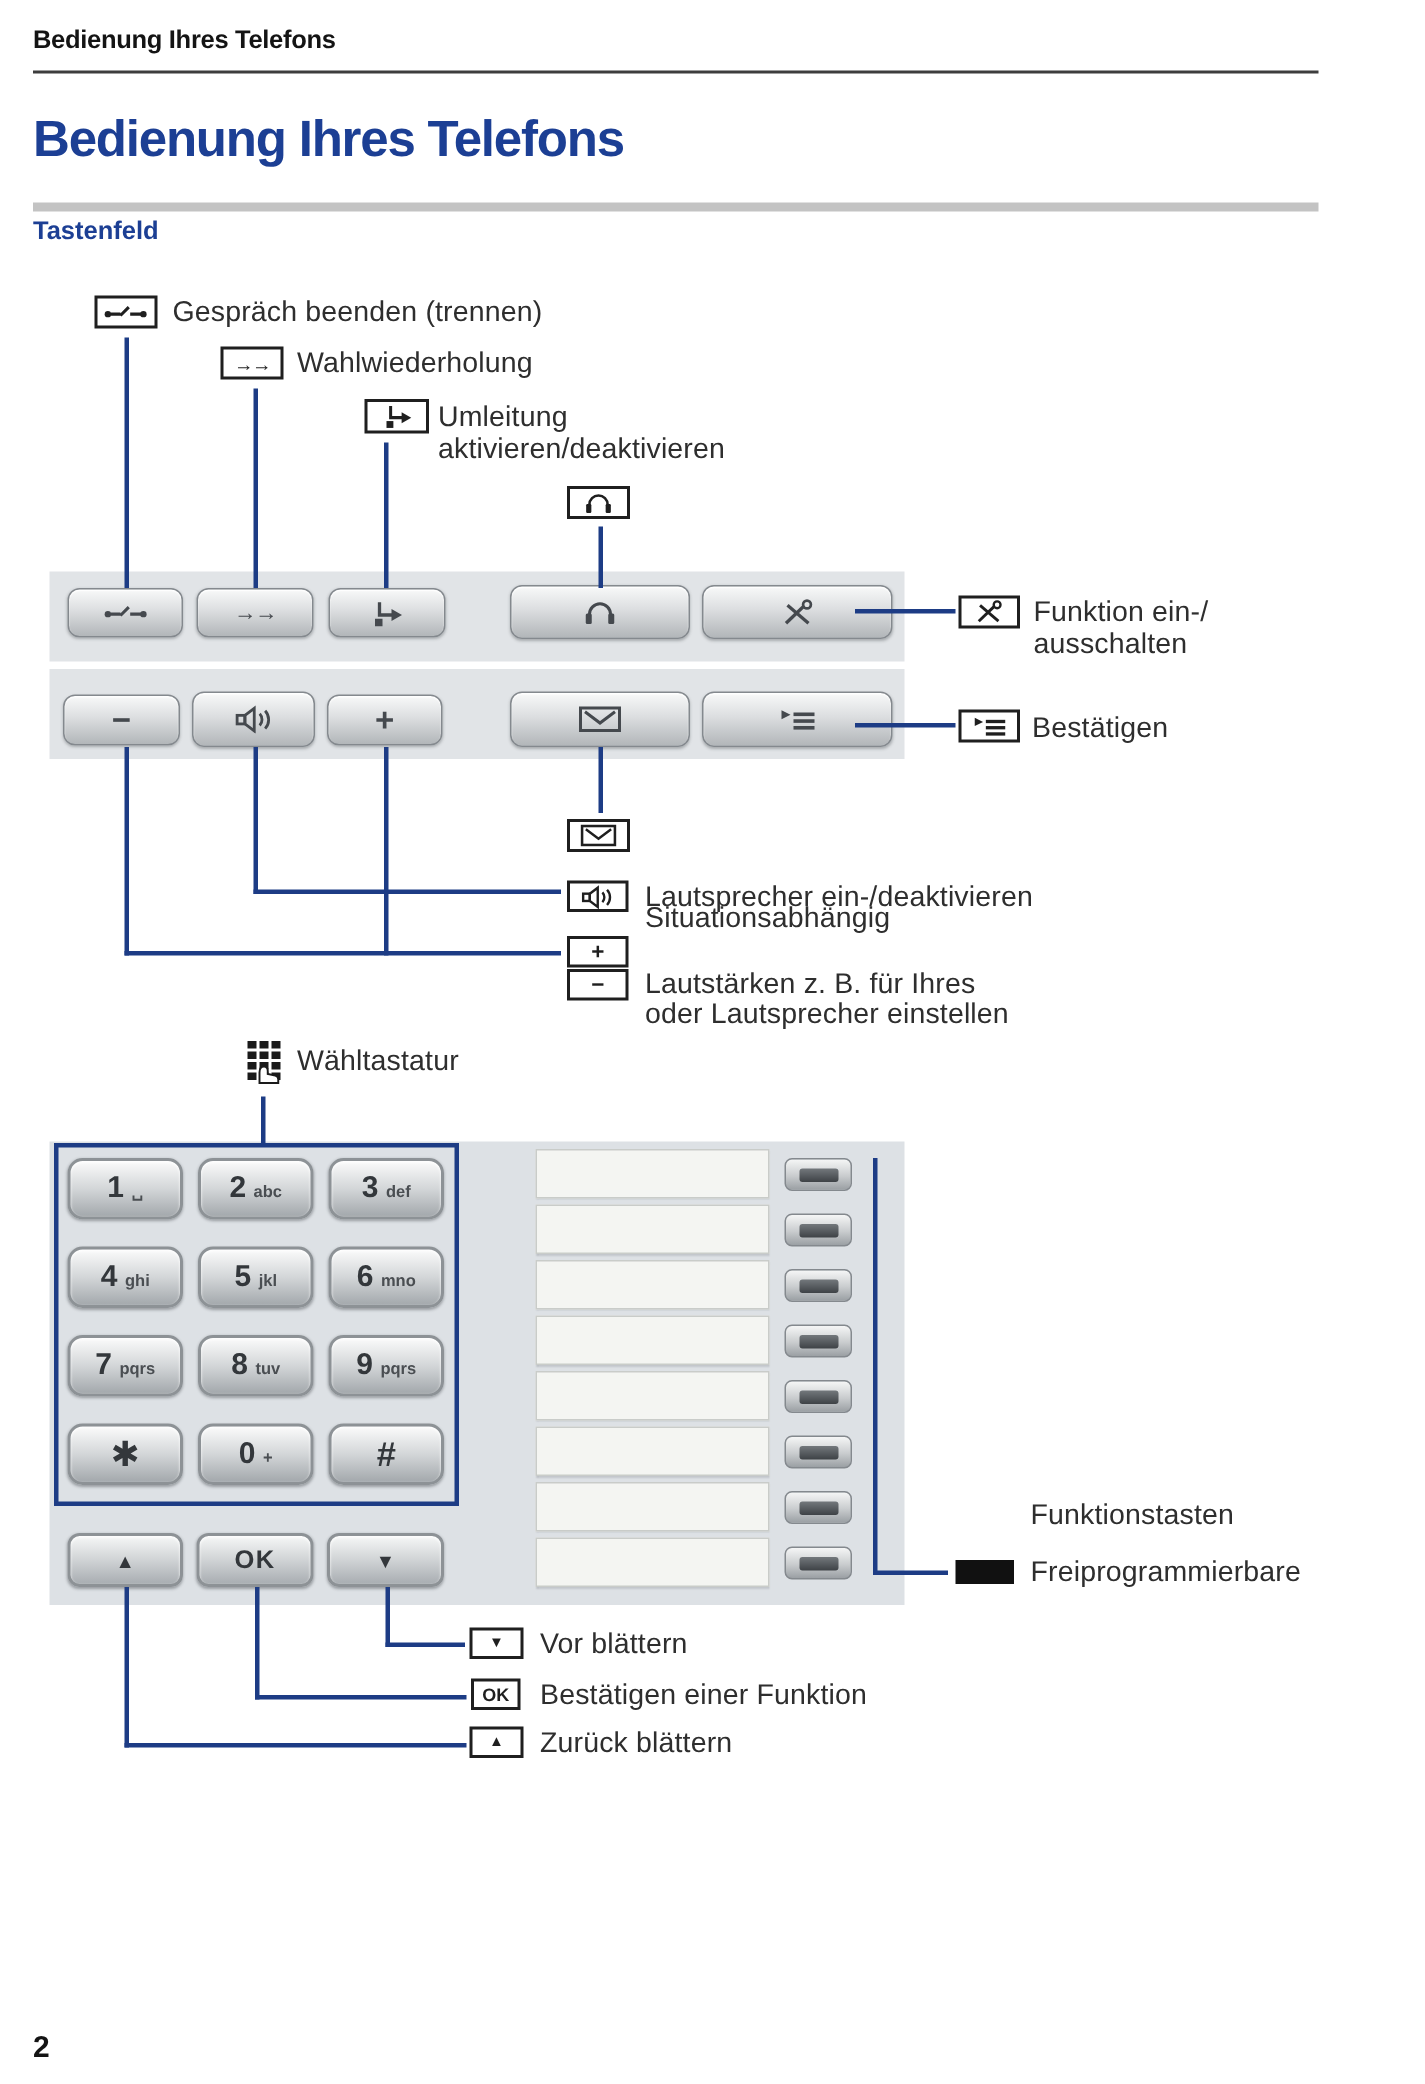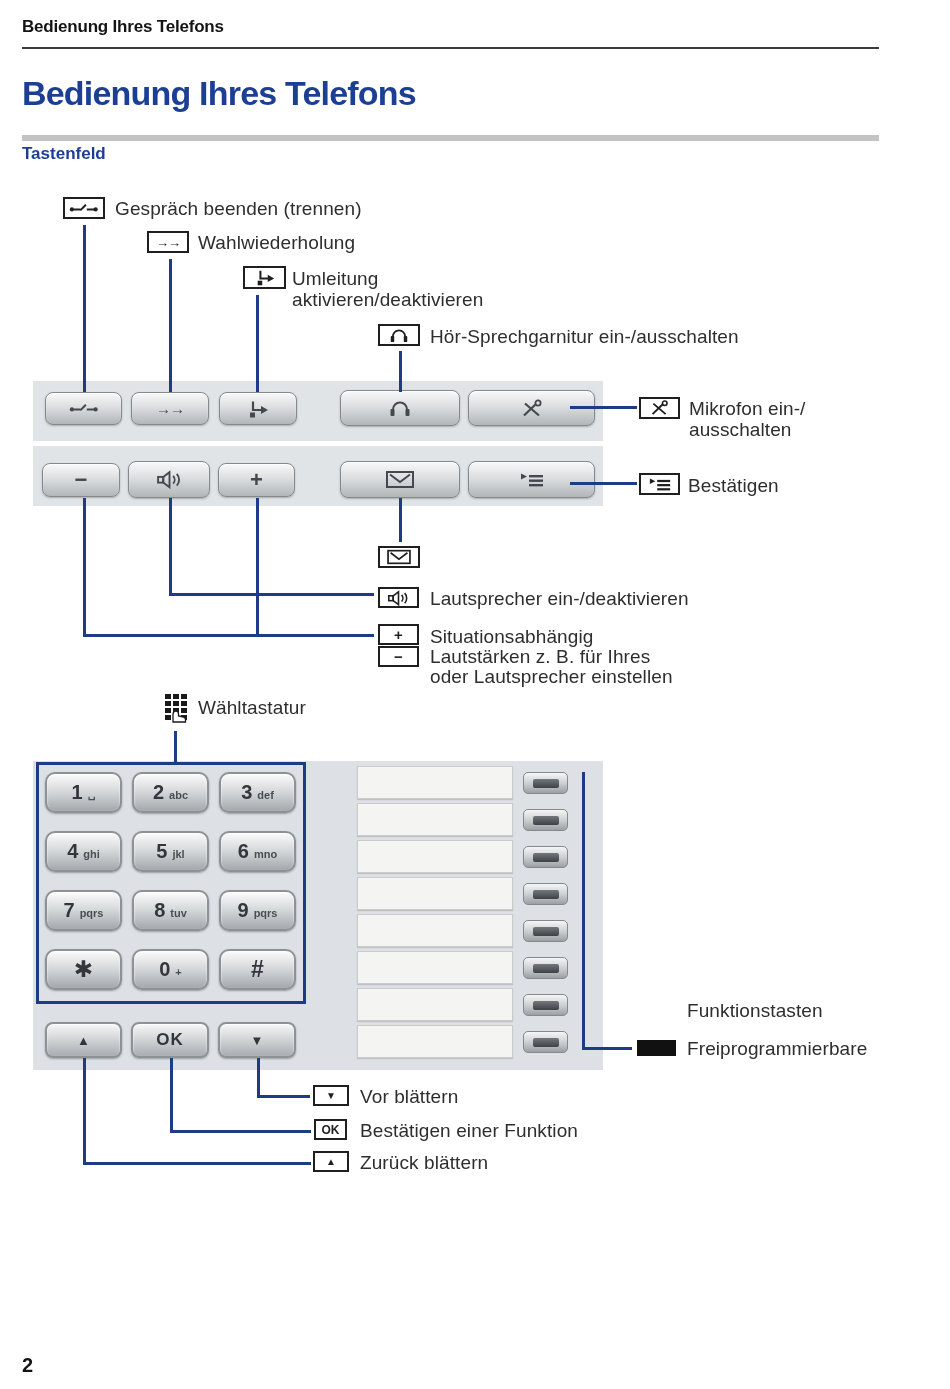--- a/index.html
+++ b/index.html
@@ -187,30 +187,29 @@
   <div class="lbl" style="left:292px;top:268px">Umleitung</div>
   <div class="lbl" style="left:292px;top:289px">aktivieren/deaktivieren</div>
 
   <div class="ibox" style="left:378px;top:324px;width:42px;height:22px">
     <svg width="26" height="15" viewBox="0 0 30 16">
         <path d="M8 15 V9 a7 7 0 0 1 14 0 V15" fill="none" stroke="currentColor" stroke-width="2"></path>
         <rect x="5.5" y="8.5" width="4" height="7" rx="1" fill="currentColor"></rect>
         <rect x="20.5" y="8.5" width="4" height="7" rx="1" fill="currentColor"></rect>
       </svg>
   </div>
-  <div class="lbl" style="left:430px;top:326px">Hör-Sprechgarnitur ein-/ausschalten</div>
 
   <div class="ibox" style="left:639px;top:397px;width:41px;height:22px">
     <svg width="21" height="16" viewBox="0 0 24 18">
         <line x1="4" y1="16" x2="16" y2="4.5" stroke="currentColor" stroke-width="2.2"></line>
         <circle cx="18" cy="3.5" r="2.6" fill="none" stroke="currentColor" stroke-width="1.8"></circle>
         <line x1="5" y1="4" x2="19" y2="16" stroke="currentColor" stroke-width="2.2"></line>
       </svg>
   </div>
-  <div class="lbl" style="left:689px;top:398px">Mikrofon ein-/</div>
+  <div class="lbl" style="left:689px;top:398px">Funktion ein-/</div>
   <div class="lbl" style="left:689px;top:419px">ausschalten</div>
 
   <div class="ibox" style="left:639px;top:473px;width:41px;height:22px">
     <svg width="24" height="15" viewBox="0 0 26 16">
         <polygon points="2,1.5 8,4.5 2,7.5" fill="currentColor"></polygon>
         <rect x="10" y="3" width="14" height="2.4" fill="currentColor"></rect>
         <rect x="10" y="7.5" width="14" height="2.4" fill="currentColor"></rect>
         <rect x="10" y="12" width="14" height="2.4" fill="currentColor"></rect>
       </svg>
   </div>
@@ -232,21 +231,21 @@
       </svg>
   </div>
   <div class="lbl" style="left:430px;top:588px">Lautsprecher ein-/deaktivieren</div>
 
   <div class="ibox" style="left:378px;top:624px;width:41px;height:21px">
     <span class="pm">+</span>
   </div>
   <div class="ibox" style="left:378px;top:646px;width:41px;height:21px">
     <span class="pm">−</span>
   </div>
-  <div class="lbl" style="left:430px;top:626px">Situationsabhängig</div>
+  <div class="lbl" style="left:430px;top:602px">Situationsabhängig</div>
   <div class="lbl" style="left:430px;top:646px">Lautstärken z. B. für Ihres</div>
   <div class="lbl" style="left:430px;top:666px">oder Lautsprecher einstellen</div>
 
   <div class="kpicon">
     <svg width="26" height="30" viewBox="0 0 26 30">
       <g fill="#1a1a1a">
         <rect x="1" y="1" width="6" height="5"></rect>
           <rect x="9" y="1" width="6" height="5"></rect>
           <rect x="17" y="1" width="6" height="5"></rect>
         <rect x="1" y="8" width="6" height="5"></rect>

